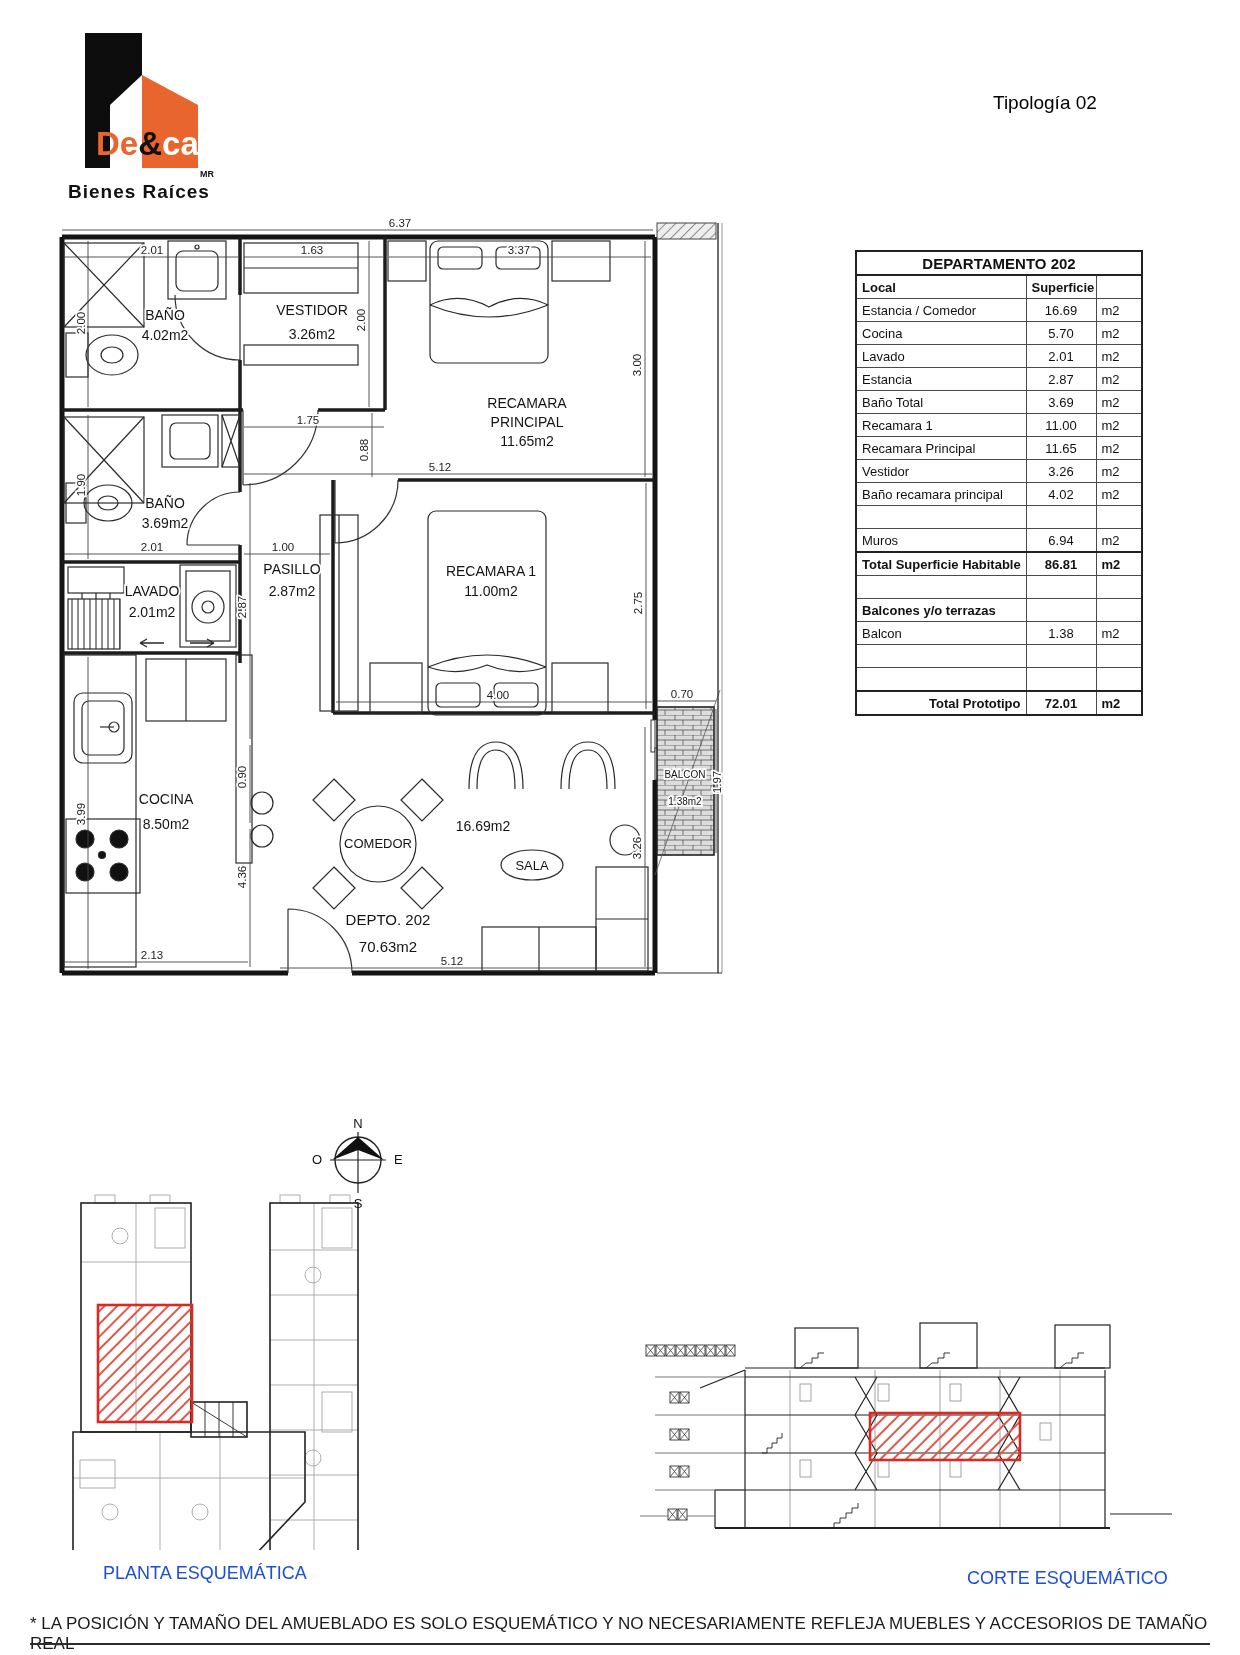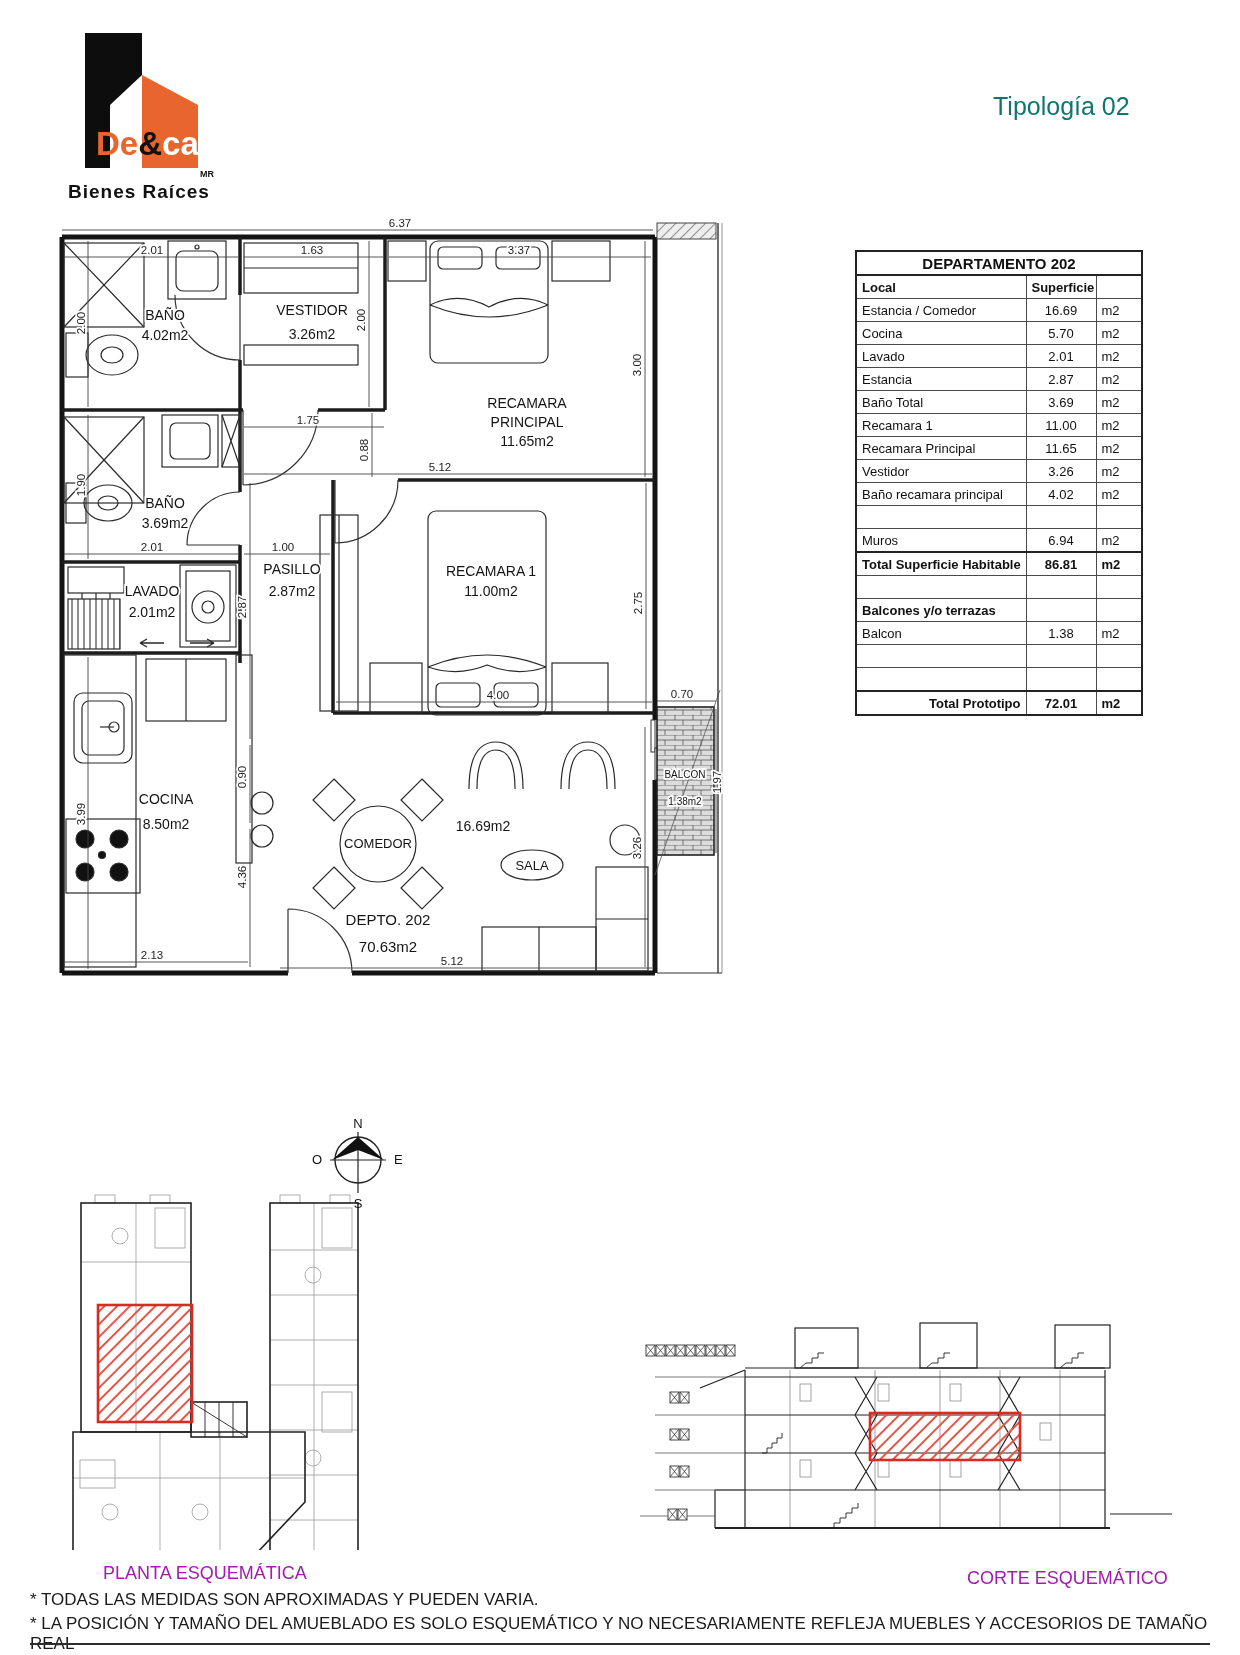--- a/index.html
+++ b/index.html
@@ -1,33 +1,33 @@
 <!DOCTYPE html>
 <html><head>
 <meta charset="utf-8">
 <style>
   html,body{margin:0;padding:0;background:#fff;}
   #page{position:relative;width:1240px;height:1655px;background:#ffffff;
         font-family:"Liberation Sans", sans-serif;color:#111;overflow:hidden;}
   .abs{position:absolute;}
-  #doc-title{font-size:25px;color:#0f766e;}
+  #doc-title{font-size:19px;color:#000000;}
   
   #area-table{border-collapse:collapse;table-layout:fixed;width:230px;font-size:13px;}
   #area-table td{border:1px solid #4a4a4a;height:22px;padding:0 5px;white-space:nowrap;overflow:hidden;}
   #area-table{border:2px solid #222;}
   #area-table td.ttl{font-weight:bold;font-size:15px;text-align:center;border-bottom:2px solid #222;}
   #area-table td.hl{font-weight:bold;}
   #area-table td.hs{font-weight:bold;text-align:center;}
   #area-table td.v{text-align:center;}
   #area-table tr.total td{border-top:2px solid #222;font-weight:bold;}
   #area-table tr.total td.l{text-align:center;}
   #area-table tr.grand td{border-top:2px solid #222;font-weight:bold;}
   #area-table tr.grand td.l{text-align:right;}
   #area-table tr.section td.l{font-weight:bold;}
-  .caption{font-size:18px;color:#a21caf;}
+  .caption{font-size:18px;color:#1d4ed8;}
   .note{font-size:17px;color:#1a1a1a;}
   #bottom-rule{height:2px;background:#2c2c2c;}
   svg text{font-family:"Liberation Sans", sans-serif;}
 </style>
 </head>
 <body>
 
 <div id="page">
 
   <svg class="abs" style="left:60px;top:25px" width="175" height="185" viewBox="0 0 175 185">
@@ -517,16 +517,15 @@
           <use href="#xbox" x="680" y="426"></use>
         <use href="#xbox" x="668" y="469"></use>
           <use href="#xbox" x="678" y="469"></use>
       </g>
       <rect x="870" y="373" width="150" height="47" fill="url(#rh)" stroke="#D92B21" stroke-width="2.6"></rect>
     </g>
   </svg>
 
   <div class="caption abs" style="left:103px;top:1563px">PLANTA ESQUEMÁTICA</div>
   <div class="caption abs" style="left:967px;top:1568px">CORTE ESQUEMÁTICO</div>
-  <div class="note abs" style="left:30px;top:1590px">* TODAS LAS MEDIDAS SON APROXIMADAS Y PUEDEN VARIA.</div>
   <div class="note abs" style="left:30px;top:1614px">* LA POSICIÓN Y TAMAÑO DEL AMUEBLADO ES SOLO ESQUEMÁTICO Y NO NECESARIAMENTE REFLEJA MUEBLES Y ACCESORIOS DE TAMAÑO REAL</div>
   <div id="bottom-rule" class="abs" style="left:30px;top:1643px;width:1180px"></div>
 </div>
 
 </body></html>

